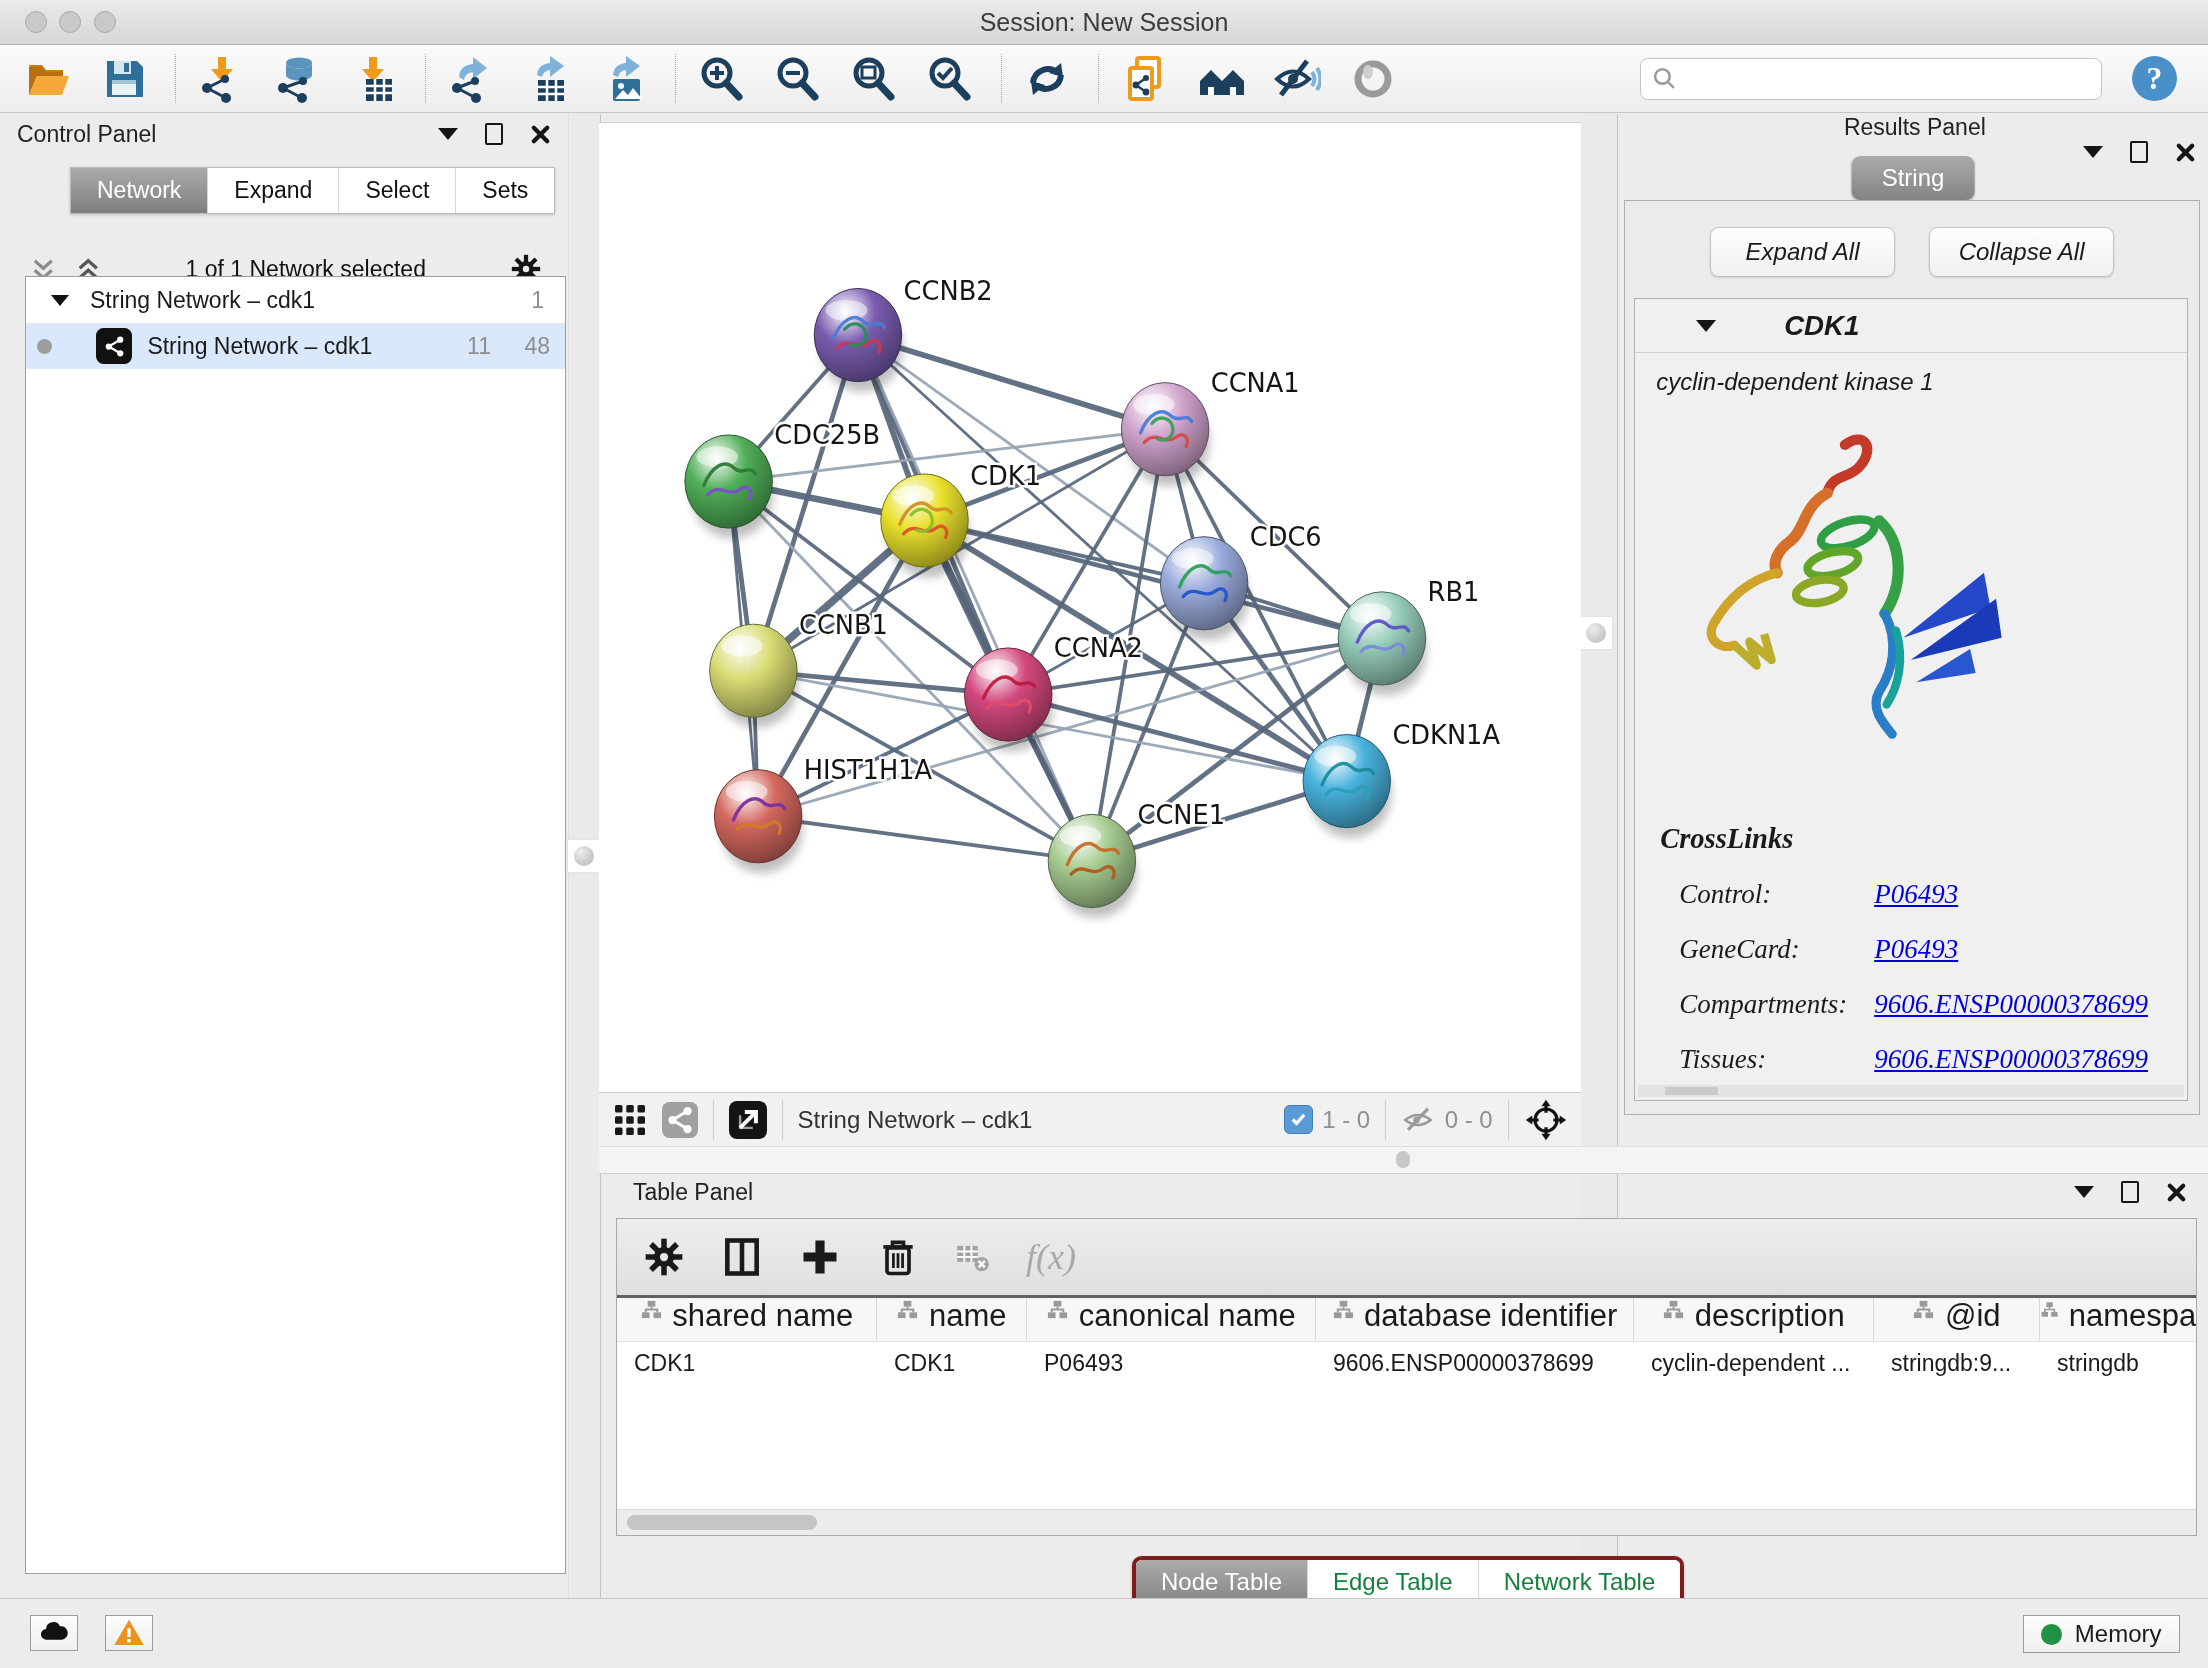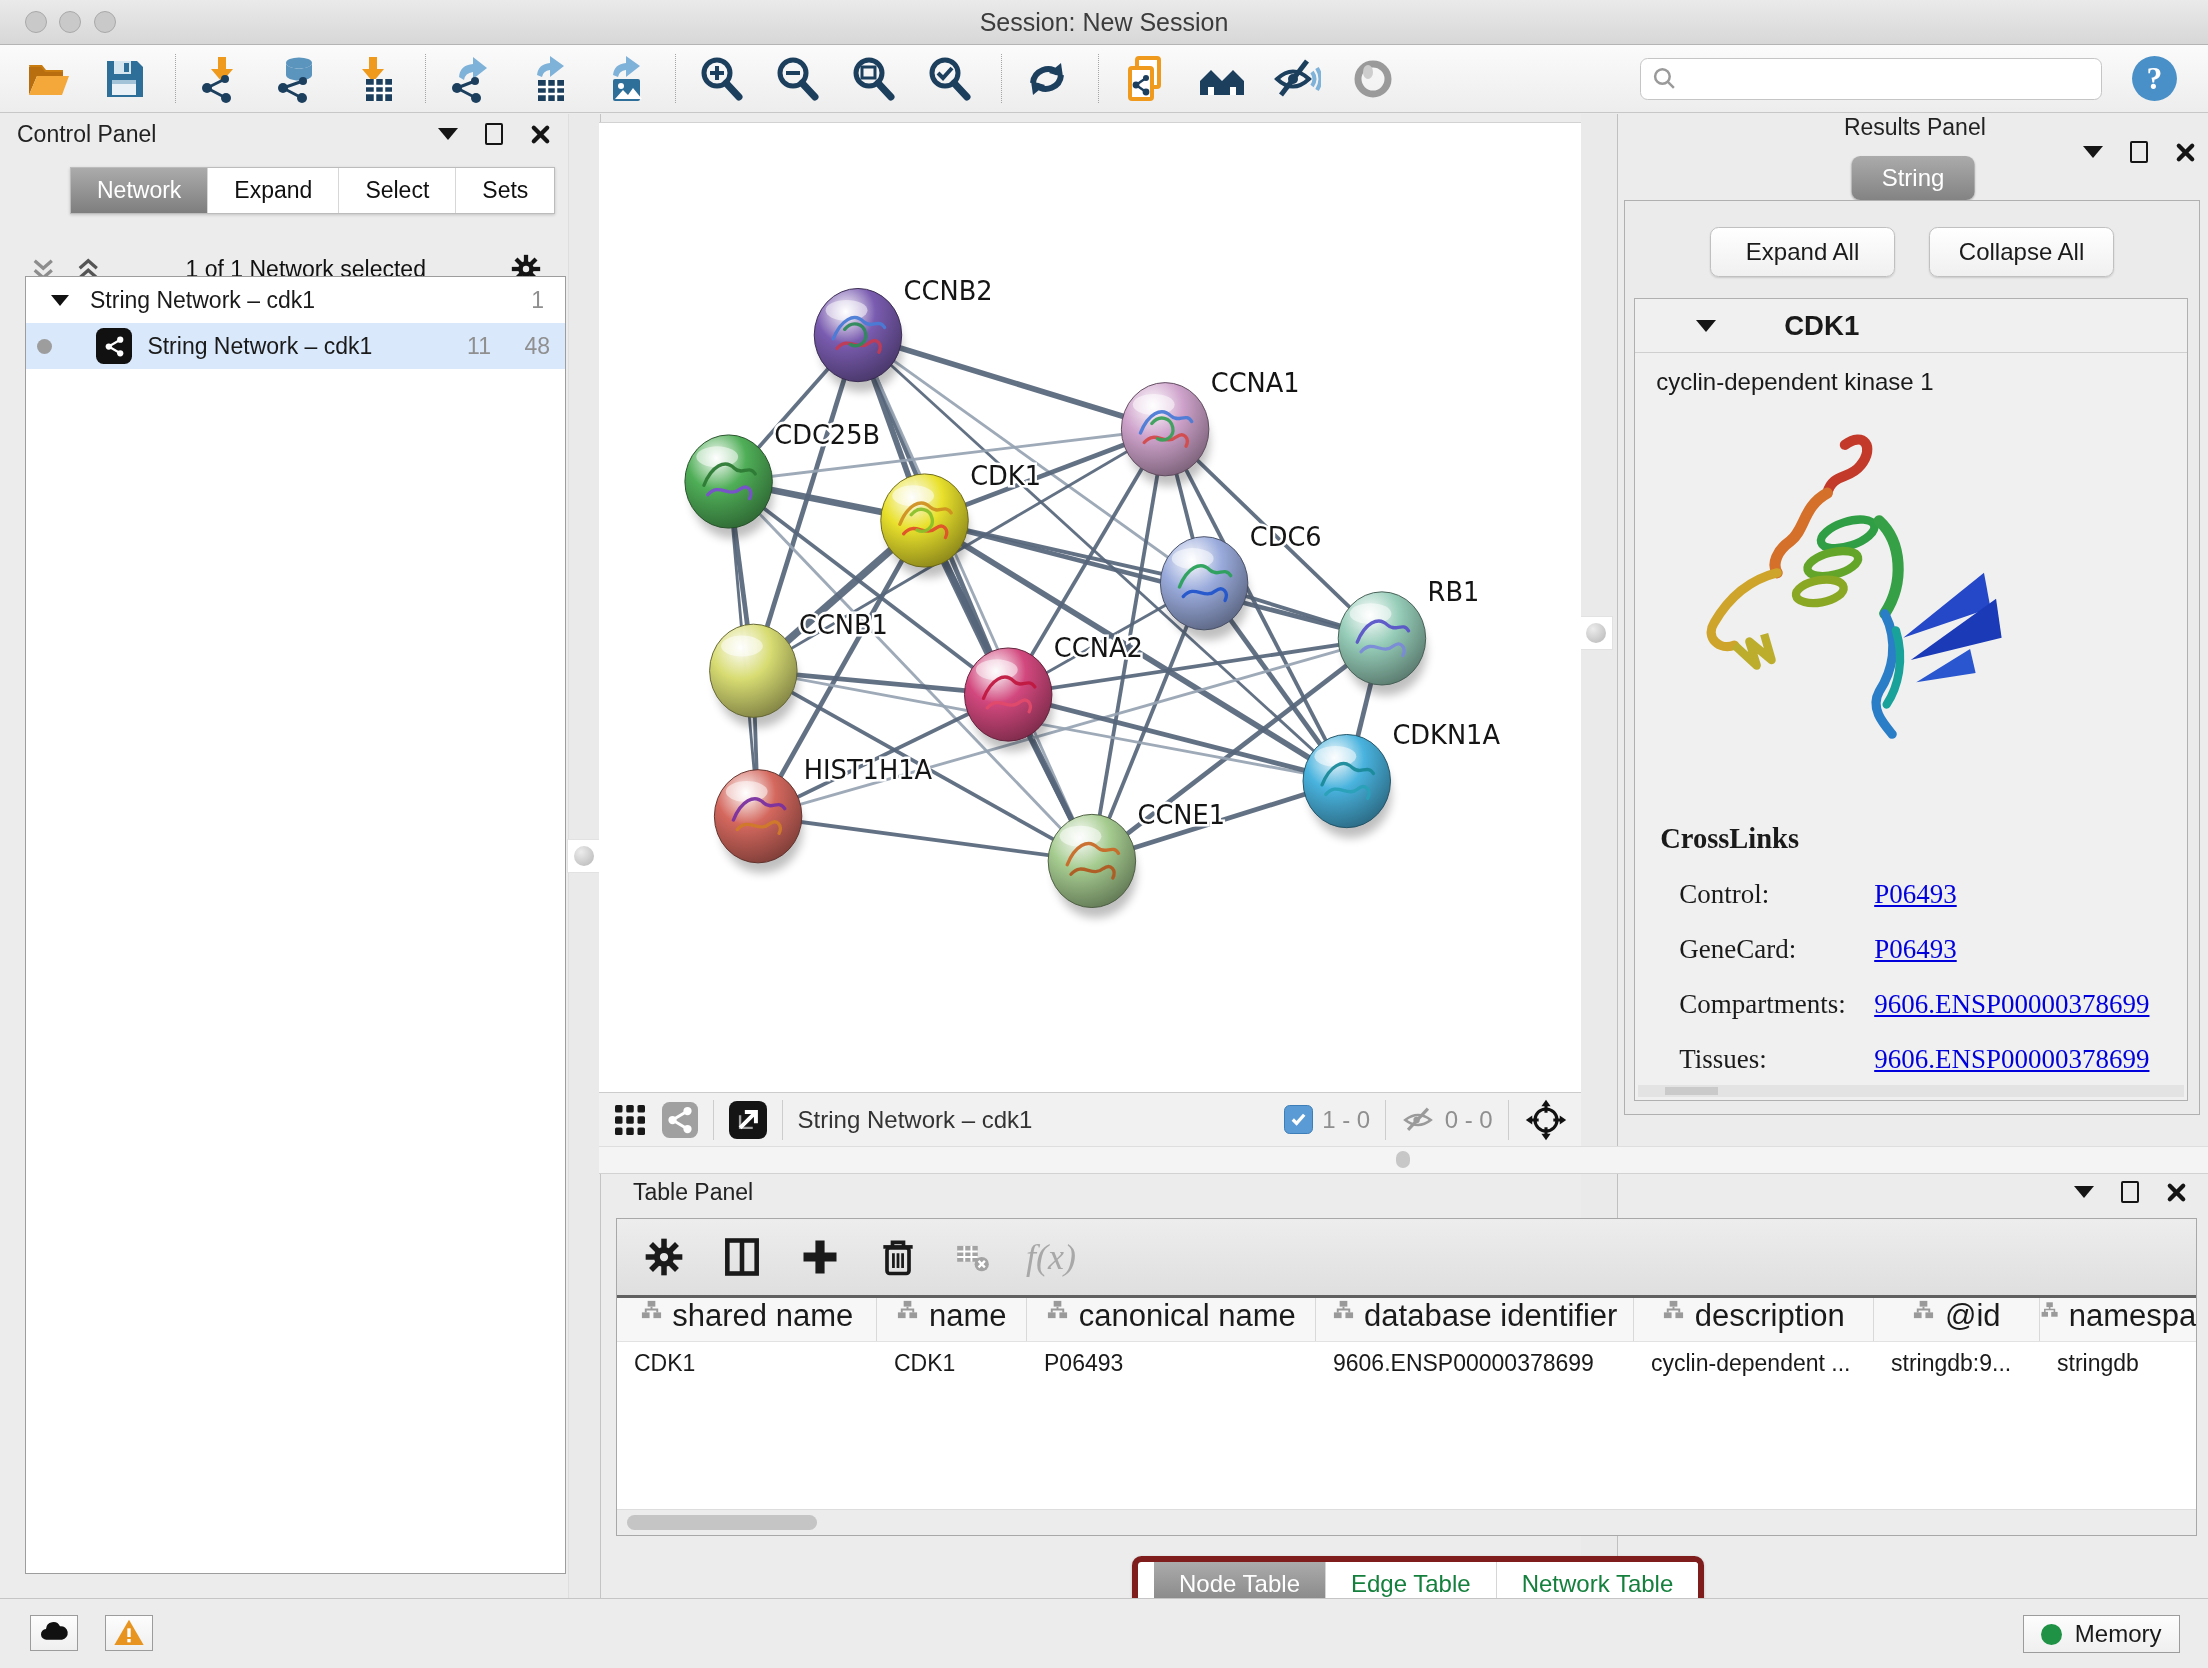--- a/index.html
+++ b/index.html
@@ -62,21 +62,21 @@
   .nbsep{width:0;height:40px;border-left:1px solid #cdcdcd;margin:0 15px;}
   .nbcount{color:#8f8f8f;margin-left:9.5px;}
   .checkbox{width:28.5px;height:28.5px;border-radius:5.7px;background:#5b9bd5;border:1px solid #3d7eb8;
     display:flex;align-items:center;justify-content:center;box-sizing:border-box;}
   
   .rpanel{position:absolute;left:1617px;top:114px;width:592px;height:1033px;}
   .rptab{position:absolute;left:50%;transform:translateX(-50%);top:42px;height:44px;padding:0 30px;
     background:linear-gradient(#ababab,#838383);color:#fff;border-radius:8.6px;font-size:24px;
     display:flex;align-items:center;box-shadow:0 1px 1.9px rgba(0,0,0,.25);}
   .rpbox{position:absolute;left:6.7px;right:8.6px;top:86px;height:915px;border:1.9px solid #b0b0b0;
-    background:#ebebeb;box-sizing:border-box;}
+    background:#ebebeb;box-sizing:border-box;font-style:italic;}
   .rpbtnrow{display:flex;gap:34px;justify-content:center;margin-top:26px;}
   .rpbtn{width:183px;height:48px;background:linear-gradient(#ffffff,#f0f0f0);border:1px solid #c0c0c0;
     border-radius:8.6px;font-size:24px;display:flex;align-items:center;justify-content:center;
     box-shadow:0 1px 1.9px rgba(0,0,0,.15);}
   .rpinner{position:absolute;left:9.5px;right:11.4px;top:97px;bottom:13.3px;border:1.9px solid #b0b0b0;background:#f0f0f0;overflow:hidden;}
   .rpentryhead{height:53px;display:flex;align-items:center;border-bottom:1.9px solid #cfcfcf;padding-left:61px;gap:68px;}
   .rpname{font-size:27.6px;font-weight:bold;}
   .rpdesc{padding:15px 21px 0 21px;font-size:24px;}
   .protein{margin:21px 0 0 28.5px;}
   .xl{font-family:"Liberation Serif",serif;margin:32px 0 0 25px;}
@@ -99,21 +99,21 @@
   .thead{display:flex;height:43px;background:#f7f7f7;border-bottom:1px solid #e2e2e2;flex:none;width:1807px;}
   .th{display:flex;justify-content:center;gap:9.5px;font-size:31px;
     border-right:1px solid #d9d9d9;box-sizing:border-box;flex:none;white-space:nowrap;overflow:hidden;}
   .trdata{display:flex;height:44px;background:#fff;font-size:23px;align-items:center;flex:none;width:1807px;}
   .td{padding-left:17px;box-sizing:border-box;flex:none;white-space:nowrap;overflow:hidden;}
   .c0{width:260px;} .c1{width:150px;} .c2{width:289px;} .c3{width:318px;} .c4{width:240px;} .c5{width:166px;} .c6{width:190px;}
   .tbodyrest{background:#fff;flex:1;}
   .tpscroll{height:25px;background:#ececec;border-top:1px solid #ddd;position:relative;flex:none;}
   .tpthumb{position:absolute;left:9.5px;top:4.8px;width:190px;height:15px;border-radius:7.6px;background:#c5c5c5;}
   .tptabs{position:absolute;left:533px;top:384px;height:44px;display:flex;border-radius:9.5px;overflow:hidden;
-    border:6px solid #7f1d1d;background:#fff;box-shadow:0 1px 2.9px rgba(0,0,0,.22);padding-left:16px;}
+    border:4px solid #7f1d1d;background:#fff;box-shadow:0 1px 2.9px rgba(0,0,0,.22);}
   .tptab{padding:0 25px;font-size:24px;display:flex;align-items:center;background:#fff;border-right:1px solid #d6d6d6;color:#15803d;}
   .tptab:last-child{border-right:none;}
   .tptab.active{background:linear-gradient(#ababab,#858585);color:#fff;}
   
   .statusbar{position:absolute;left:0;right:0;bottom:0;height:69px;background:#ececec;border-top:1px solid #c5c5c5;}
   .sbtn{position:absolute;width:48px;height:36px;border:1.9px solid #9c9c9c;background:linear-gradient(#fdfdfd,#efefef);
     display:flex;align-items:center;justify-content:center;box-sizing:border-box;}
   .membtn{position:absolute;right:28.5px;top:16px;height:38px;padding:0 17px;border:1.9px solid #9c9c9c;
     background:linear-gradient(#fdfdfd,#efefef);display:flex;align-items:center;gap:13.3px;font-size:24px;box-sizing:border-box;}
   .memdot{width:21px;height:21px;border-radius:50%;background:#1f9246;}

